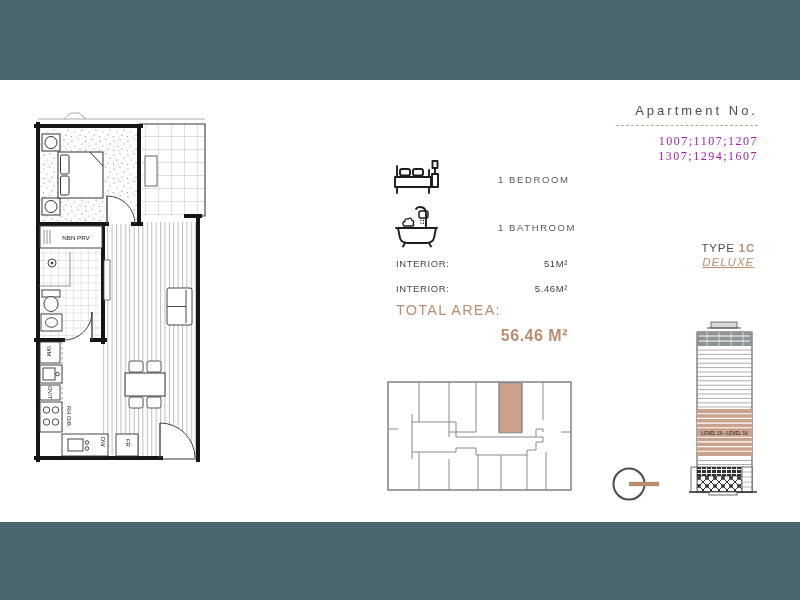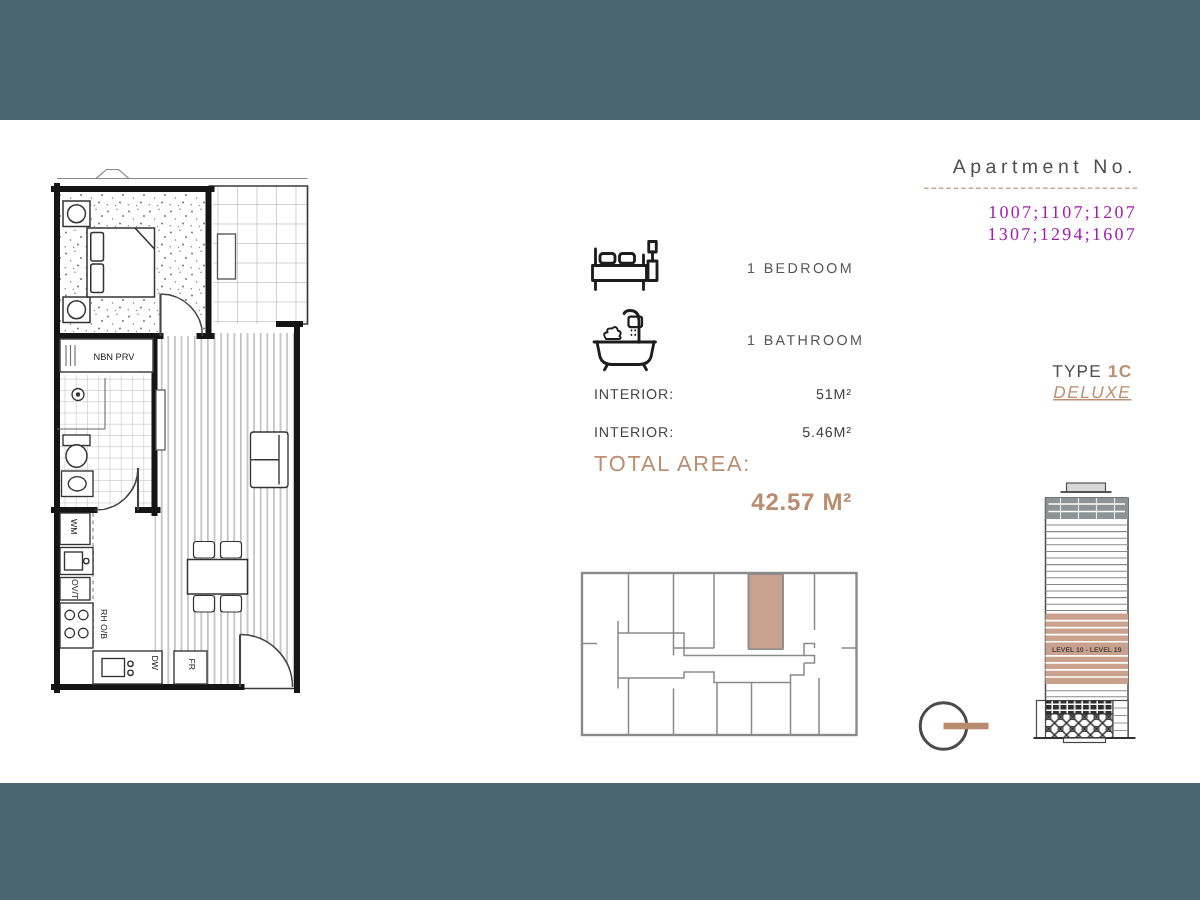--- a/index.html
+++ b/index.html
@@ -214,21 +214,21 @@
     <div class="stat-row">
       <span>INTERIOR:</span>
       <span class="stat-val">51M²</span>
     </div>
     <div class="stat-row">
       <span>INTERIOR:</span>
       <span class="stat-val">5.46M²</span>
     </div>
   </div>
   <div class="total-label">TOTAL AREA:</div>
-  <div class="total-value">42.57 M²</div>
+  <div class="total-value">56.46 M²</div>
 
   <div class="abs" style="left:386px;top:380px;">
     <svg width="188" height="113" viewBox="0 0 188 113">
       <rect x="2" y="2" width="183" height="108" fill="#fff" stroke="#8a8a8a" stroke-width="1.6"></rect>
       <rect x="113" y="2.8" width="23" height="50" fill="#c9a18c" stroke="#8a8a8a" stroke-width="1"></rect>
       <g stroke="#8a8a8a" stroke-width="1" fill="none">
         <path d="M33,2 V42"></path>
           <path d="M63,2 V52"></path>
           <path d="M90,2 V52"></path>
         <path d="M113,2 V52"></path>

